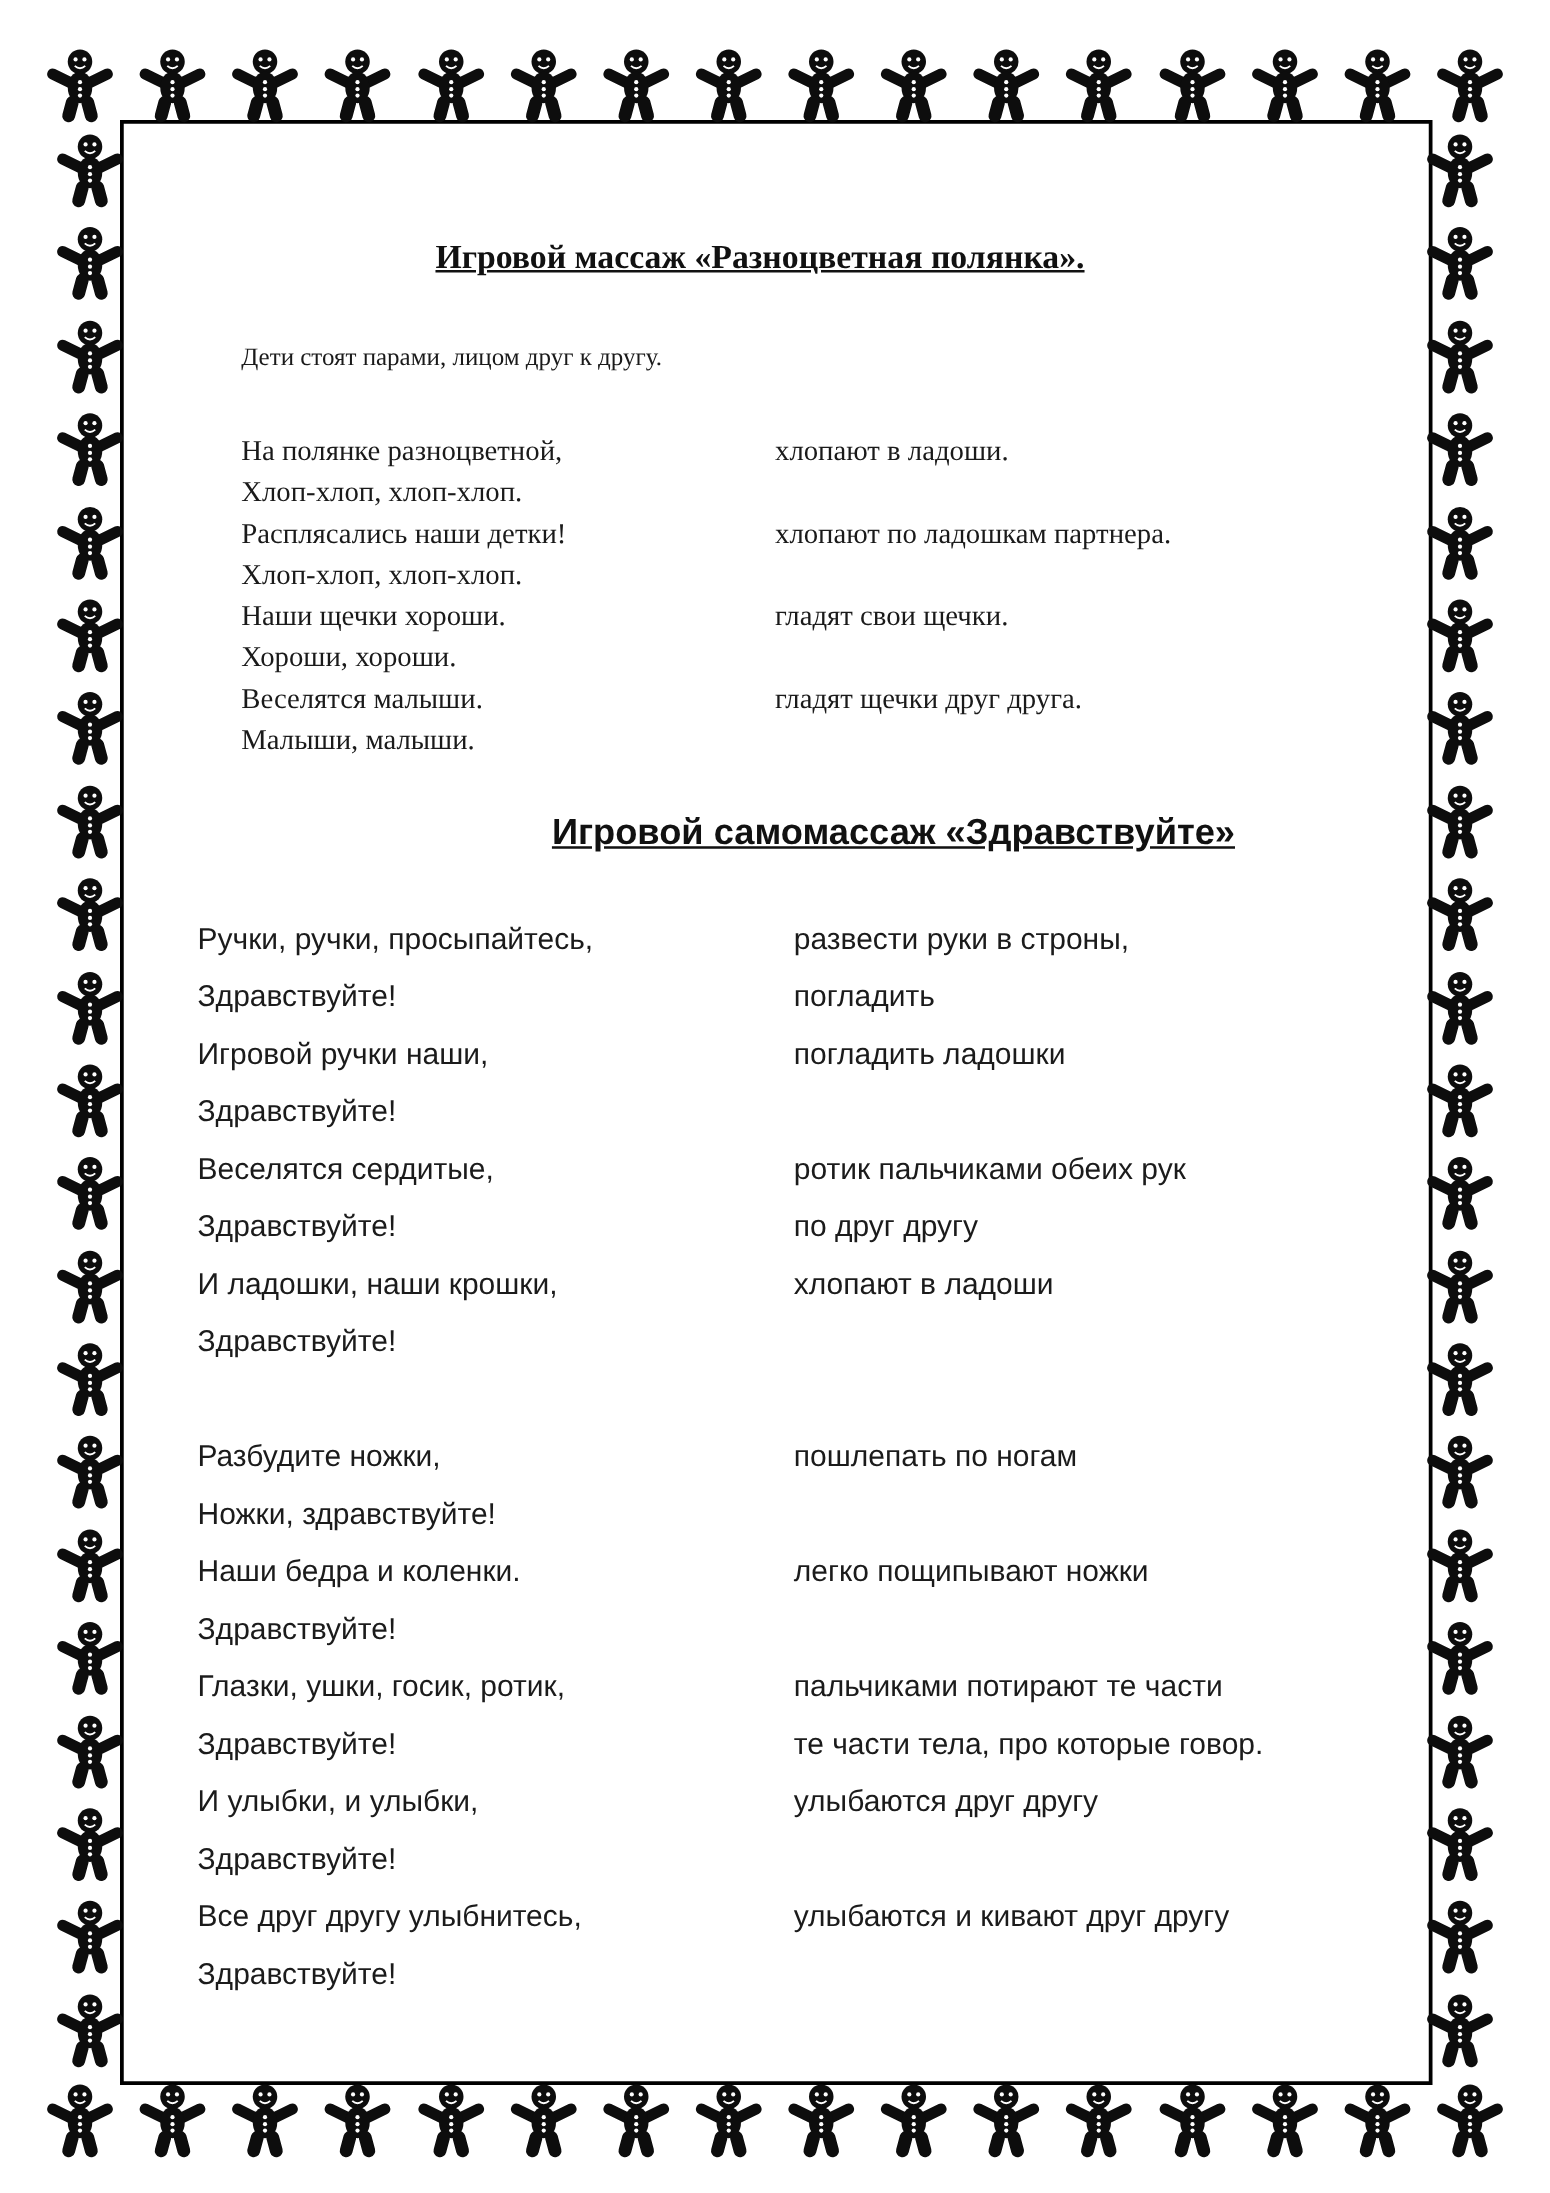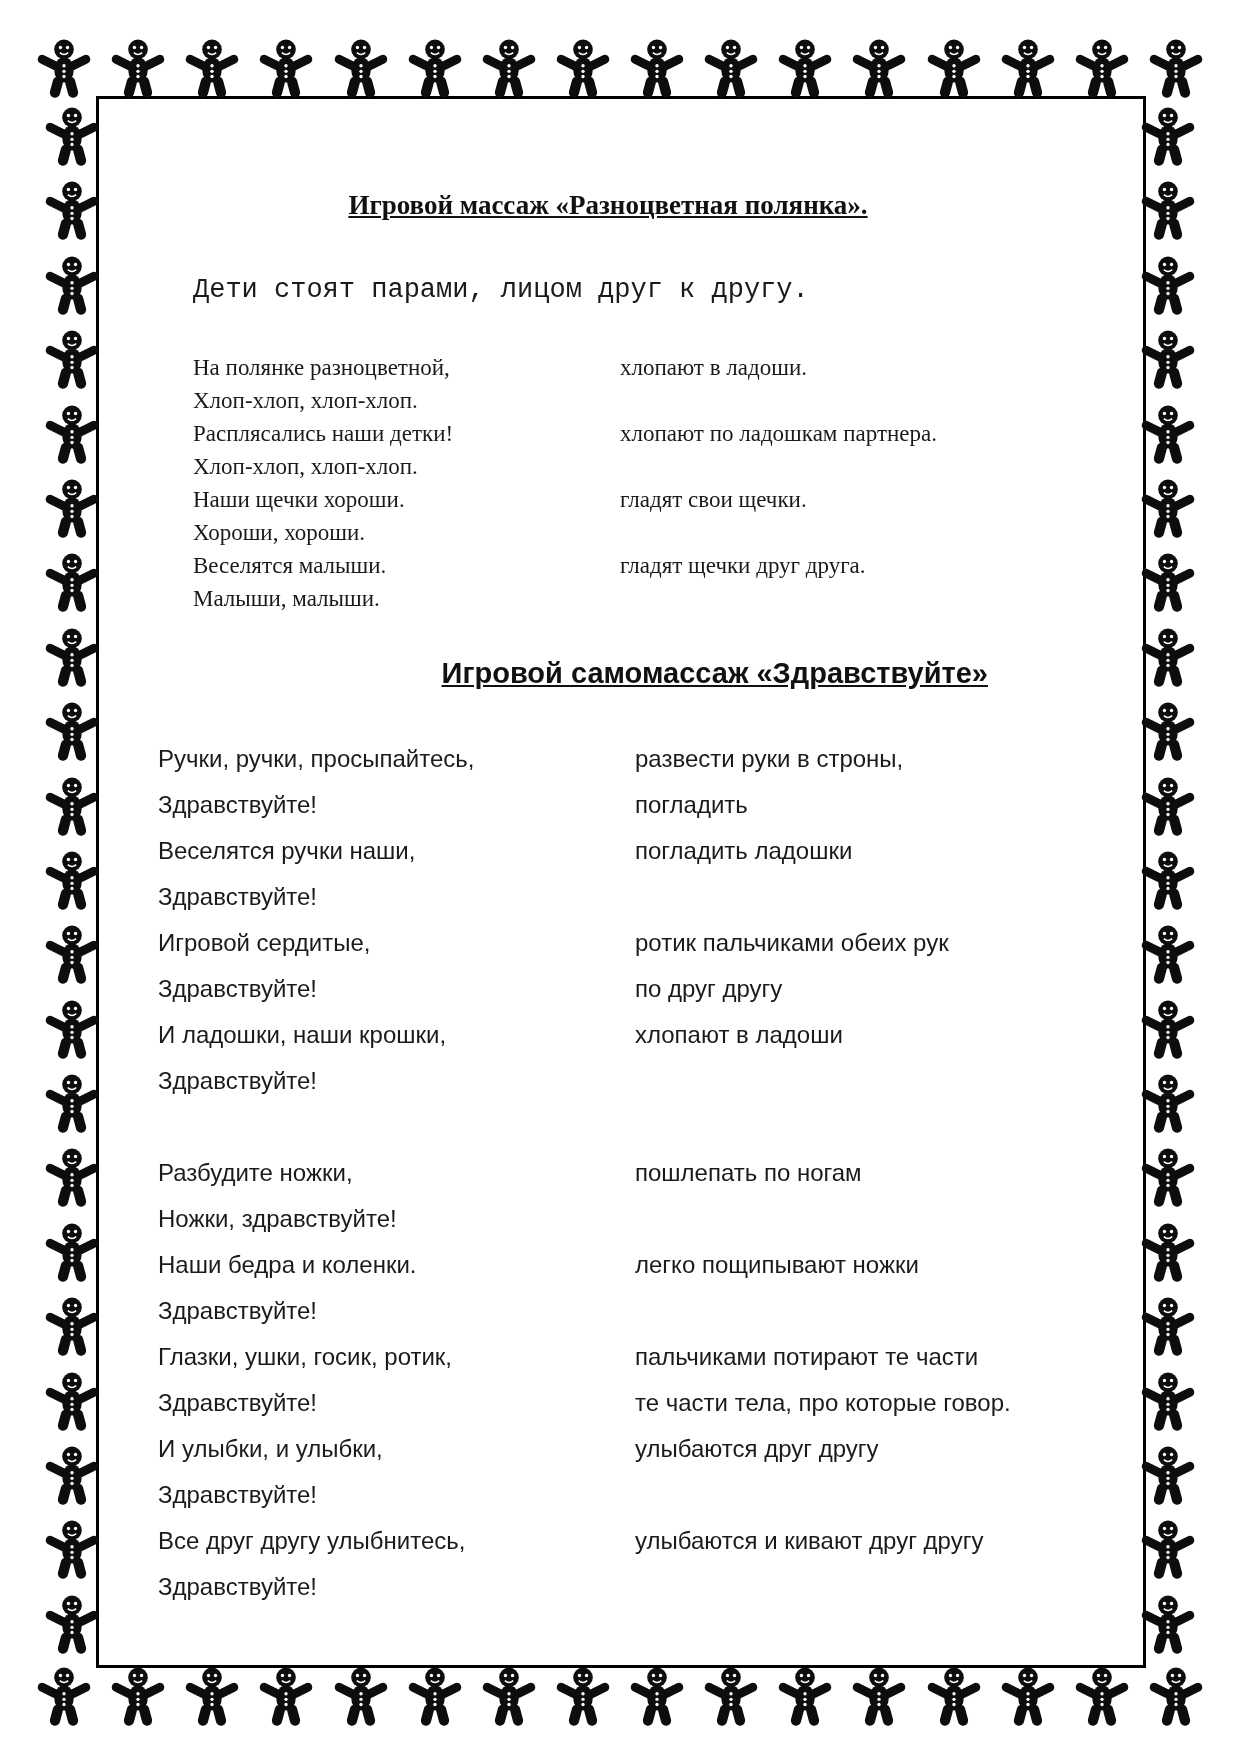--- a/index.html
+++ b/index.html
@@ -61,24 +61,23 @@
   .title-serif {
     font-family: "Liberation Serif", serif;
     font-size: 27px;
     font-weight: 700;
     text-decoration: underline;
     text-align: center;
     margin: 0 90px 54px 0;
     color: #111;
   }
   .intro {
-    font-size: 27px;
+    font-size: 20px;
     margin: 0 0 46px 35px;
     color: #1a1a1a;
-    font-family: Liberation Mono, monospace;
   }
   .poem-row { display: flex; }
   .col-left { white-space: nowrap; flex: 0 0 auto; }
   .col-right { white-space: nowrap; flex: 0 0 auto; }
 
   .poem1 {
     font-family: "Liberation Serif", serif;
     font-size: 23px;
     line-height: 33px;
     margin-left: 35px;
@@ -402,29 +401,29 @@
     <div class="poem poem2">
         <div class="poem-row">
           <span class="col-left">Ручки, ручки, просыпайтесь,</span>
           <span class="col-right">развести руки в строны,</span>
         </div>
         <div class="poem-row">
           <span class="col-left">Здравствуйте!</span>
           <span class="col-right">погладить</span>
         </div>
         <div class="poem-row">
-          <span class="col-left">Веселятся ручки наши,</span>
+          <span class="col-left">Игровой ручки наши,</span>
           <span class="col-right">погладить ладошки</span>
         </div>
         <div class="poem-row">
           <span class="col-left">Здравствуйте!</span>
           <span class="col-right"></span>
         </div>
         <div class="poem-row">
-          <span class="col-left">Игровой сердитые,</span>
+          <span class="col-left">Веселятся сердитые,</span>
           <span class="col-right">ротик пальчиками обеих рук</span>
         </div>
         <div class="poem-row">
           <span class="col-left">Здравствуйте!</span>
           <span class="col-right">по друг другу</span>
         </div>
         <div class="poem-row">
           <span class="col-left">И ладошки, наши крошки,</span>
           <span class="col-right">хлопают в ладоши</span>
         </div>

